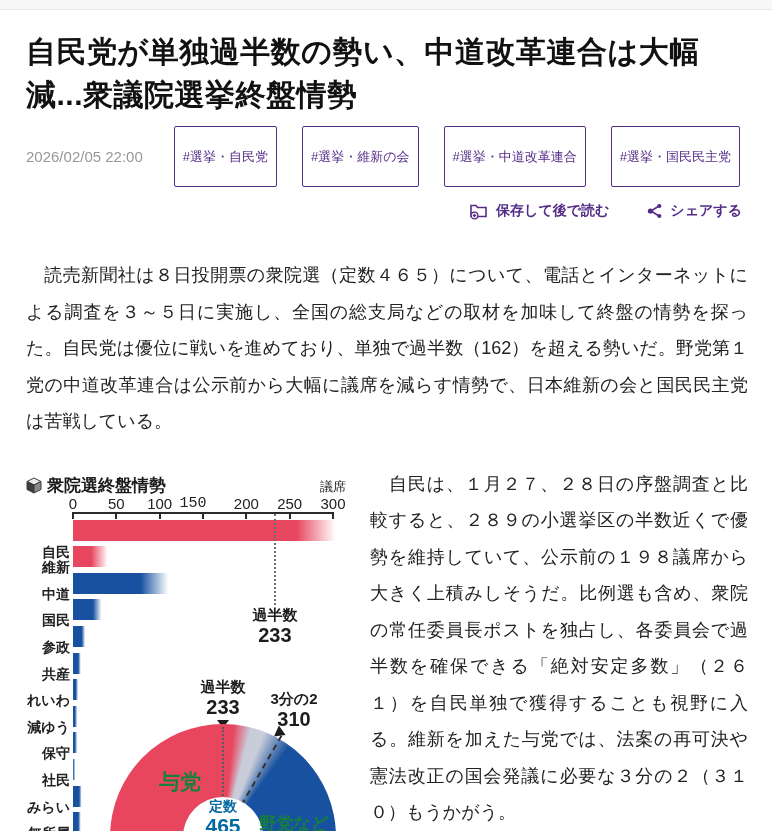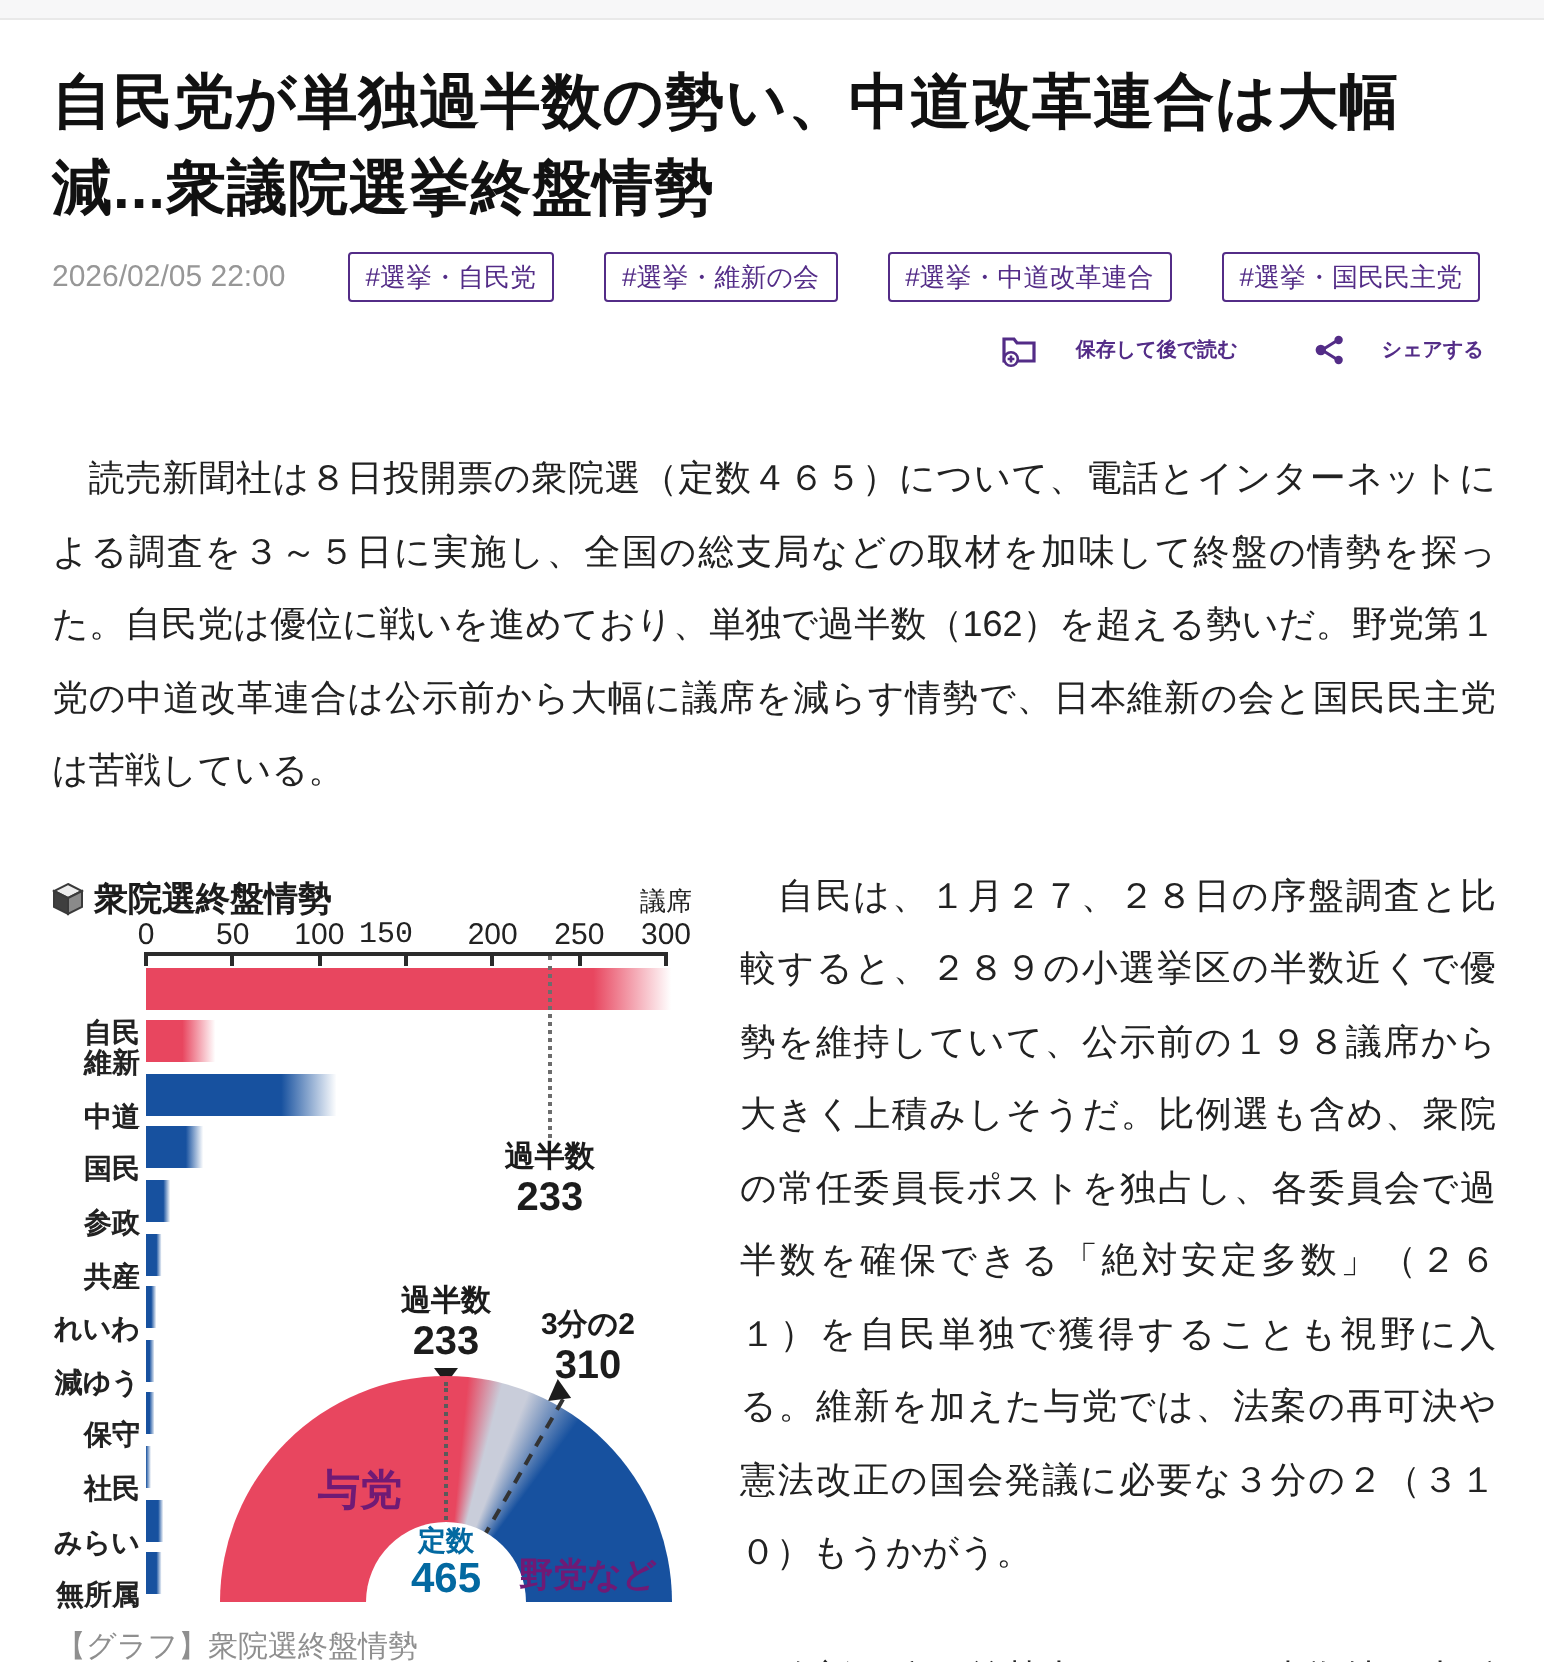--- a/index.html
+++ b/index.html
@@ -10,25 +10,25 @@
   .top-strip{height:9px;background:#f7f7f8;border-bottom:1px solid #e9e9e9;}
   .article{padding:0 24px 0 26px;}
   h1.headline{
     margin:20px 0 10px 0;font-size:30px;line-height:43px;font-weight:700;color:#111;
     letter-spacing:0.5px;
   }
   .meta-row{display:flex;align-items:center;gap:25px;margin-top:10px;}
   .date{color:#979797;font-size:15px;flex:0 0 auto;margin-right:6px;}
   .tag{
     display:inline-block;border:1px solid #532c87;color:#532c87;font-size:13px;
-    padding:3px 8px;border-radius:2px;background:#fff;line-height:17px;cursor:pointer;
+    padding:21px 8px;border-radius:2px;background:#fff;line-height:17px;cursor:pointer;
     white-space:nowrap;
   }
   .action-row{display:flex;justify-content:flex-end;align-items:center;gap:26px;margin:14px 0 0 0;}
-  .action-btn{display:flex;align-items:center;gap:18px;color:#532c87;font-size:10px;font-weight:700;cursor:pointer;background:none;border:none;font-family:inherit;}
+  .action-btn{display:flex;align-items:center;gap:7px;color:#532c87;font-size:14px;font-weight:700;cursor:pointer;background:none;border:none;font-family:inherit;}
   .body-text{margin-top:36px;font-size:18px;line-height:36.5px;color:#222;}
   .body-text p{margin:0 0 26px 0;text-align:justify;}
 
   
   figure.fig{
     float:left;width:334px;height:402px;margin:2px 10px 16px 0;position:relative;
     padding:0;font-size:14px;
   }
   .fig-head{position:absolute;top:0;left:0;display:flex;align-items:center;gap:5px;}
   .fig-title{font-size:17px;font-weight:700;color:#1c1c1c;}
@@ -41,21 +41,21 @@
   .maj-line-bar{position:absolute;top:46px;height:91px;width:0;border-left:2px dotted #6d6d6d;}
   .ann-block{position:absolute;text-align:center;color:#1c1c1c;}
   .ann-label{font-size:15px;font-weight:700;line-height:18px;}
   .ann-value{font-size:20px;font-weight:700;line-height:22px;}
   .tri-down{width:0;height:0;border-left:6px solid transparent;border-right:6px solid transparent;border-top:8px solid #1c1c1c;margin:2px auto 0;}
   .tri-right{position:absolute;width:0;height:0;border-top:6px solid transparent;border-bottom:6px solid transparent;border-left:10px solid #1c1c1c;transform:rotate(24deg);}
   .semi{position:absolute;left:84px;top:256px;width:226px;height:113px;border-radius:113px 113px 0 0;}
   .semi-dotted{position:absolute;left:196px;top:259px;height:72px;width:0;border-left:2px dotted #5a5a5a;}
   .semi-dashed{position:absolute;left:196px;top:252px;height:80px;width:0;border-left:2px dashed #333;transform-origin:1px 117px;}
   .hole{position:absolute;left:157px;top:329px;width:80px;height:40px;background:#fff;border-radius:40px 40px 0 0;}
-  .seg-label{position:absolute;color:#701a75;font-weight:700;text-align:center;}
+  .seg-label{position:absolute;color:#15803d;font-weight:700;text-align:center;}
   .total-block{position:absolute;left:157px;top:330px;width:80px;text-align:center;color:#0369a1;}
   .total-label{font-size:14px;font-weight:700;line-height:16px;}
   .total-value{font-size:21px;font-weight:700;line-height:23px;}
   figcaption{position:absolute;left:2px;top:374px;font-size:15px;color:#8f8f8f;}
 
   .icon-svg{display:block;}
 </style>
 </head>
 <body>
 

